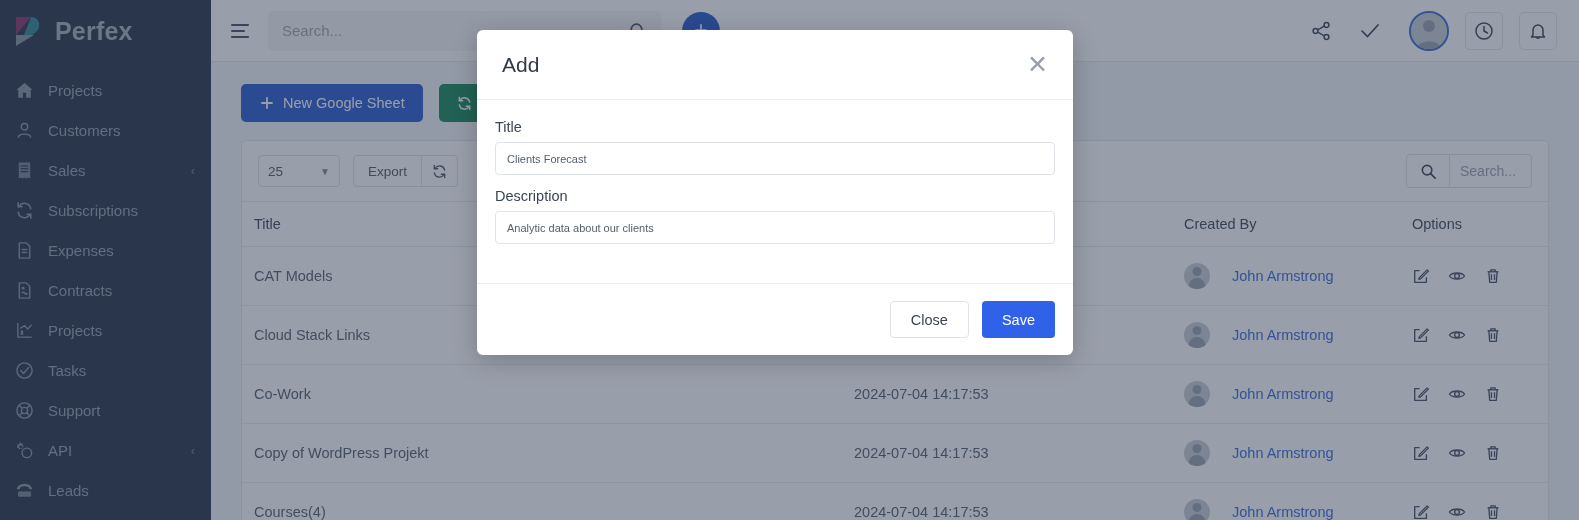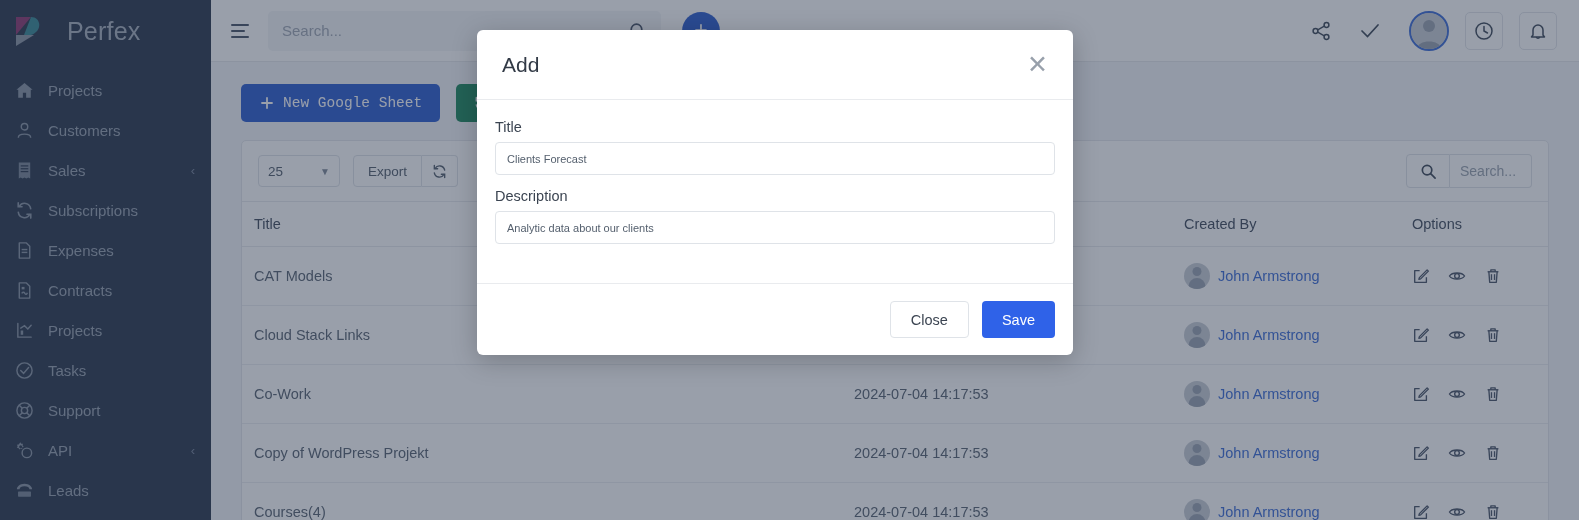--- a/index.html
+++ b/index.html
@@ -18,21 +18,21 @@
     width: 211px; height: 520px;
     background: #2c3a4f;
     overflow: hidden;
   }
   .brand {
     height: 62px; display: flex; align-items: center;
     padding-left: 14px; gap: 11px;
   }
   .brand-logo { width: 30px; height: 33px; position: relative; flex: 0 0 auto; }
   .brand-name {
-    color: #a8b1bd; font-size: 25px; font-weight: normal; letter-spacing: 0.2px; margin-left: 12px;
+    color: #a8b1bd; font-size: 25px; font-weight: bold; letter-spacing: 0.2px;
   }
   .nav { padding-top: 8px; }
   .nav-item {
     display: flex; align-items: center;
     height: 40px; padding-left: 14px; padding-right: 16px;
     color: #98a2b0; font-size: 15px;
     gap: 14px;
     cursor: pointer;
   }
   .nav-ico {
@@ -106,21 +106,21 @@
     position: absolute; left: 211px; top: 62px;
     width: 1368px; height: 458px;
     background: #f4f6f9;
     padding: 22px 30px 0 30px;
   }
   .toolbar { display: flex; align-items: center; gap: 16px; }
   .btn {
     height: 38px; border-radius: 5px; border: 0;
     display: inline-flex; align-items: center; gap: 9px;
     padding: 0 18px;
-    font-family: Liberation Mono, monospace; font-size: 14.5px; color: #fff;
+    font-family: Liberation Sans, sans-serif; font-size: 14.5px; color: #fff;
     cursor: pointer; white-space: nowrap;
   }
   .btn-primary { background: #2f5fd0; }
   .btn-success { background: #1f8a5f; }
   .btn .bico { width: 15px; height: 15px; display: flex; align-items: center; justify-content: center; }
 
   .card {
     margin-top: 18px;
     background: #fff;
     border: 1px solid #e4e7ec;
@@ -181,21 +181,21 @@
     font-size: 14.5px; color: #5a6573;
     padding: 16px 0 16px 12px;
     border-bottom: 1px solid #edeff2;
     white-space: nowrap; overflow: hidden; text-overflow: ellipsis;
   }
   .col-title   { width: 600px; }
   .col-created { width: 330px; }
   .col-by      { width: 228px; }
   .col-opt     { width: 150px; }
 
-  .cell-user { display: flex; align-items: center; gap: 8px; }
+  .cell-user { display: flex; align-items: center; gap: 22px; }
   .mini-avatar {
     width: 26px; height: 26px; border-radius: 50%;
     background: #c9ced6; flex: 0 0 auto;
     position: relative; overflow: hidden;
   }
   .mini-avatar::before {
     content: ""; position: absolute; left: 50%; top: 4px;
     width: 9px; height: 9px; border-radius: 50%;
     background: #9aa3b1; transform: translateX(-50%);
   }

